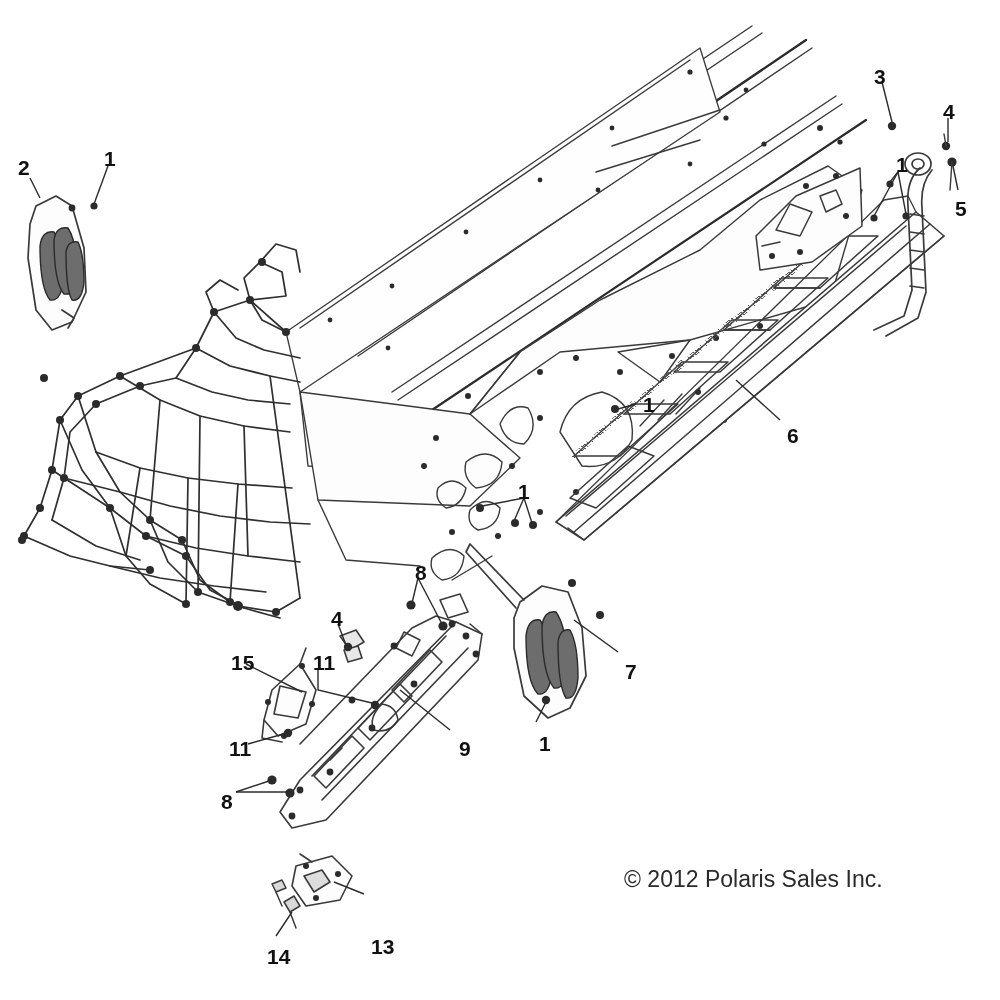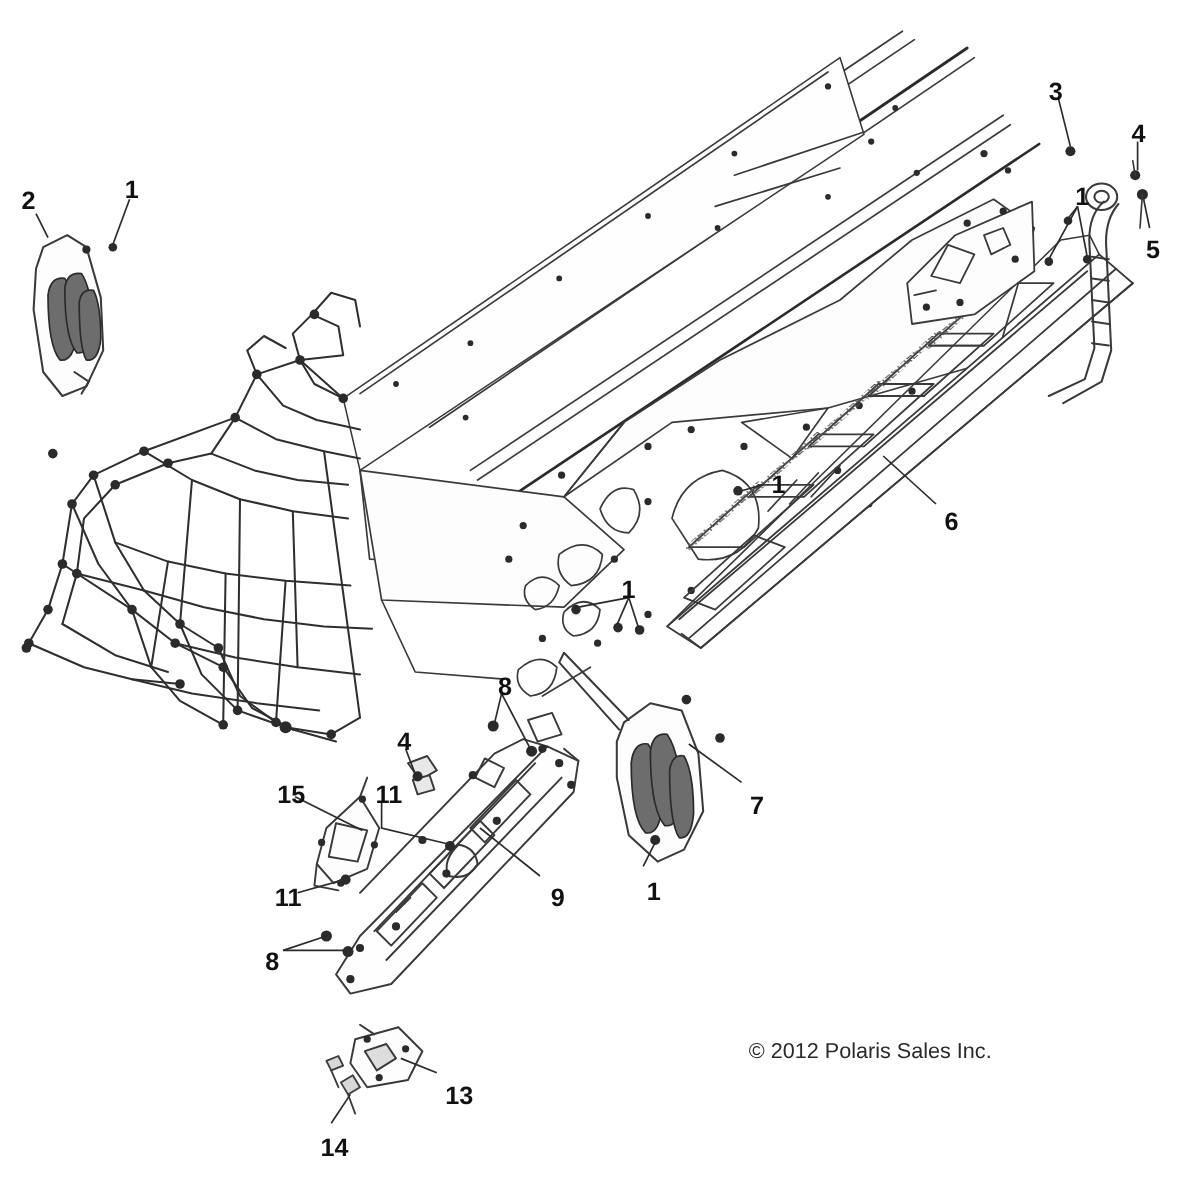--- a/index.html
+++ b/index.html
@@ -4,21 +4,21 @@
 <title>Parts Diagram</title>
 <style>
   html,body{margin:0;padding:0;background:#ffffff;}
   body{width:1000px;height:1000px;overflow:hidden;
        font-family:"Liberation Sans", sans-serif;color:#1a1a1a;}
   #stage{position:relative;width:1000px;height:1000px;background:#fff;}
   svg.layer{position:absolute;left:0;top:0;width:1000px;height:1000px;}
   .callout{position:absolute;font-family:"Liberation Sans",sans-serif;
            font-size:21px;font-weight:700;color:#111;letter-spacing:0;
            line-height:1;white-space:nowrap;}
-  #copyright{position:absolute;left:624px;top:866px;font-size:18px;
+  #copyright{position:absolute;left:624px;top:866px;font-size:23px;
              font-weight:400;color:#2a2a2a;white-space:nowrap;
              font-family:"Liberation Sans",sans-serif;}
 </style>
 </head>
 <body>
 
 <div id="stage">
 
   <svg class="layer" viewBox="0 0 1000 1000">
     <defs>
@@ -387,18 +387,18 @@
   <div class="callout" style="left:518px;top:481px">1</div>
   <div class="callout" style="left:415px;top:562px">8</div>
   <div class="callout" style="left:331px;top:608px">4</div>
   <div class="callout" style="left:313px;top:652px">11</div>
   <div class="callout" style="left:231px;top:652px">15</div>
   <div class="callout" style="left:229px;top:738px">11</div>
   <div class="callout" style="left:625px;top:661px">7</div>
   <div class="callout" style="left:459px;top:738px">9</div>
   <div class="callout" style="left:539px;top:733px">1</div>
   <div class="callout" style="left:221px;top:791px">8</div>
-  <div class="callout" style="left:371px;top:903px">13</div>
+  <div class="callout" style="left:371px;top:936px">13</div>
   <div class="callout" style="left:267px;top:946px">14</div>
 
   <div id="copyright">© 2012 Polaris Sales Inc.</div>
 
 </div>
 
 </body></html>

